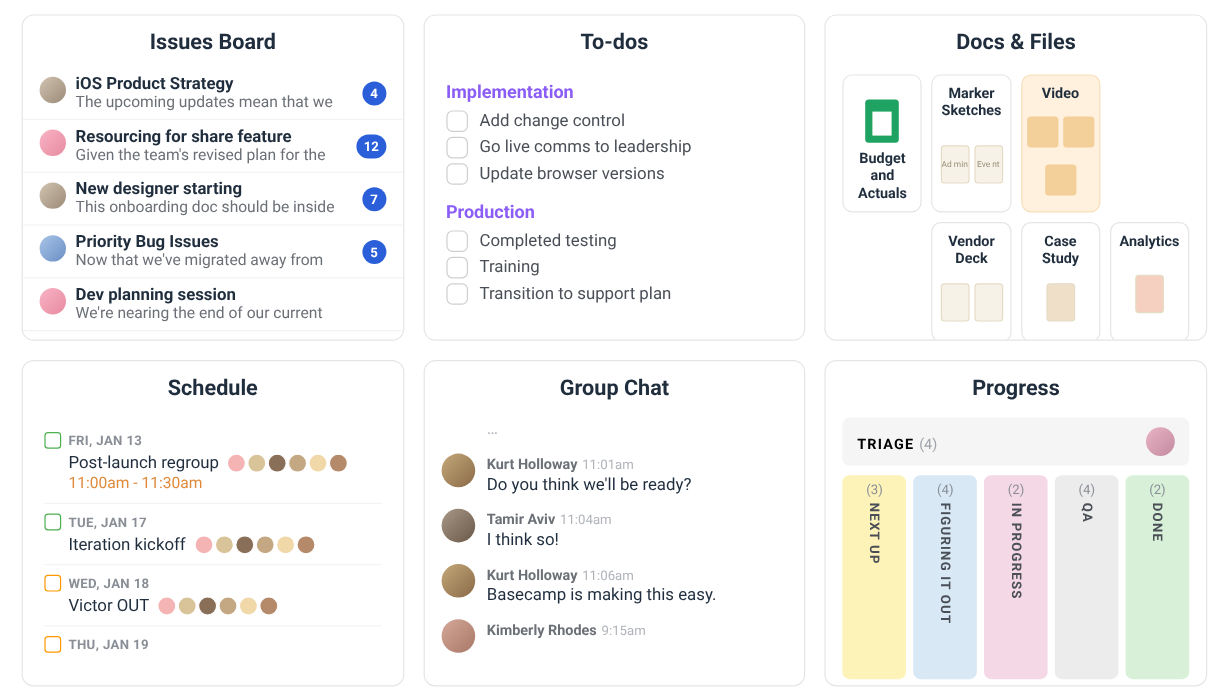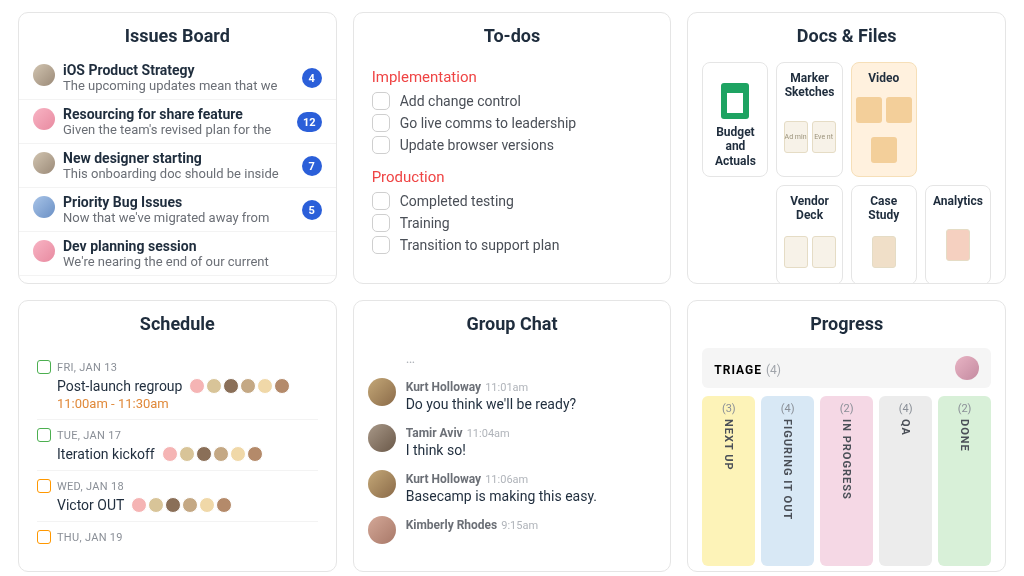--- a/index.html
+++ b/index.html
@@ -54,21 +54,21 @@
 .msg-snippet { font-size: 13px; color: #6b6f76; white-space: nowrap; overflow: hidden; text-overflow: ellipsis; }
 .badge {
   position: absolute; right: 14px; top: 12px;
   background: #2b5fd9; color: #fff; font-size: 11px; font-weight: 700;
   min-width: 20px; height: 20px; border-radius: 10px;
   display: inline-flex; align-items: center; justify-content: center;
   padding: 0 6px;
 }
 
 .todo-section { padding: 4px 18px; }
-.todo-head { font-weight: 400; font-size: 15px; color: #ef4444; margin: 8px 0 6px; }
+.todo-head { font-weight: 700; font-size: 15px; color: #8b5cf6; margin: 8px 0 6px; }
 .todo-row { display: flex; align-items: center; margin: 4px 0; }
 .checkbox {
   width: 18px; height: 18px; border: 1.5px solid #cfcfcf; border-radius: 5px;
   margin-right: 10px; flex-shrink: 0;
 }
 .todo-label { font-size: 14px; color: #4a4f57; }
 
 .docs-grid {
   display: grid;
   grid-template-columns: repeat(4, 1fr);
@@ -85,21 +85,21 @@
 .doc-title { font-size: 12px; font-weight: 700; color: #1f2d3d; text-align: center; line-height: 1.2; }
 .doc-preview { flex: 1; width: 100%; display: flex; align-items: center; justify-content: center; gap: 4px; margin-top: 6px; }
 .sheet-icon { width: 28px; height: 36px; background: #1ea362; border-radius: 3px; position: relative; }
 .sheet-icon::before { content:""; position:absolute; left:6px; top:10px; right:6px; bottom:6px; background: white; }
 .mini { width: 24px; height: 32px; background: #f7f2e8; border: 1px solid #e5dcc5; border-radius: 3px; font-size: 7px; display: flex; align-items: center; justify-content: center; color: #9a927a; text-align: center; }
 .video-tile { background: #fff1de; border-color: #f6dfb8; }
 .video-prev { width: 26px; height: 26px; background: #f3cf9a; border-radius: 3px; }
 
 .sch-list { padding: 8px 18px; }
 .sch-item { padding: 8px 0; border-bottom: 1px solid #f3f3f3; }
-.sch-date { font-size: 11px; font-weight: 400; color: #8a8f97; letter-spacing: .3px; display: flex; align-items: center; }
+.sch-date { font-size: 11px; font-weight: 700; color: #8a8f97; letter-spacing: .3px; display: flex; align-items: center; }
 .cal-icon { width: 14px; height: 14px; border: 1.5px solid; border-radius: 3px; margin-right: 6px; display: inline-block; }
 .cal-green { border-color: #4caf50; }
 .cal-orange { border-color: #ff9800; }
 .sch-title { font-size: 14px; color: #1f2d3d; margin-top: 4px; display: flex; align-items: center; flex-wrap: wrap; }
 .sch-time { font-size: 13px; color: #e0893a; margin-top: 2px; margin-left: 20px; }
 .mini-avatars { display: inline-flex; margin-left: 6px; }
 .mini-avatars span { width: 16px; height: 16px; border-radius: 50%; margin-left: 1px; border: 1px solid #fff; }
 .ma1{background:#f5b4b4}.ma2{background:#d8c498}.ma3{background:#8a6f58}.ma4{background:#c4a884}.ma5{background:#f0d8a8}.ma6{background:#b48a6a}
 
 .chat-list { padding: 4px 14px; }

